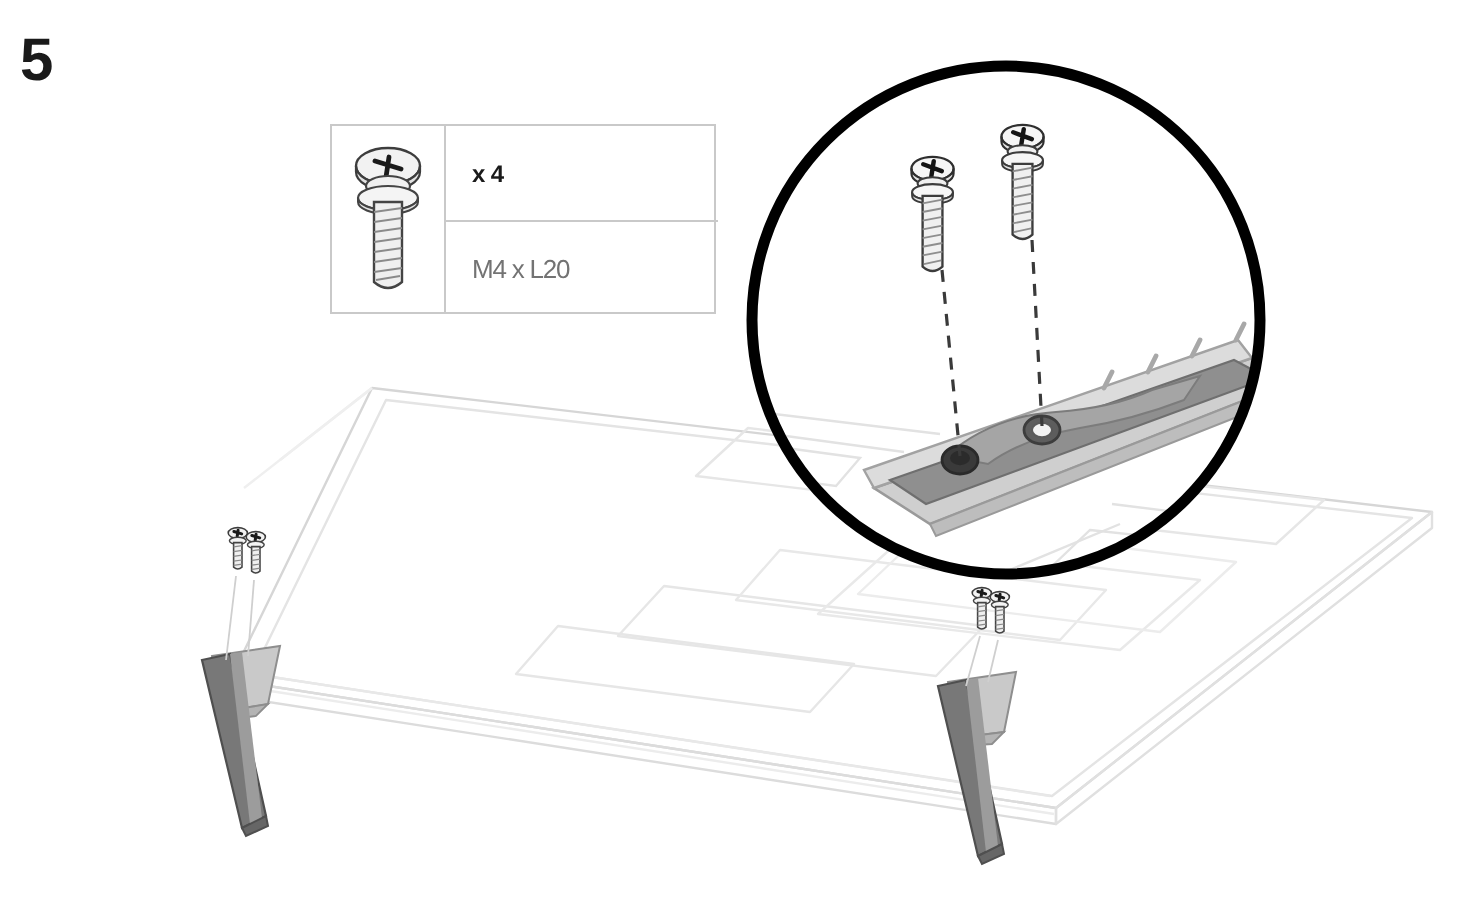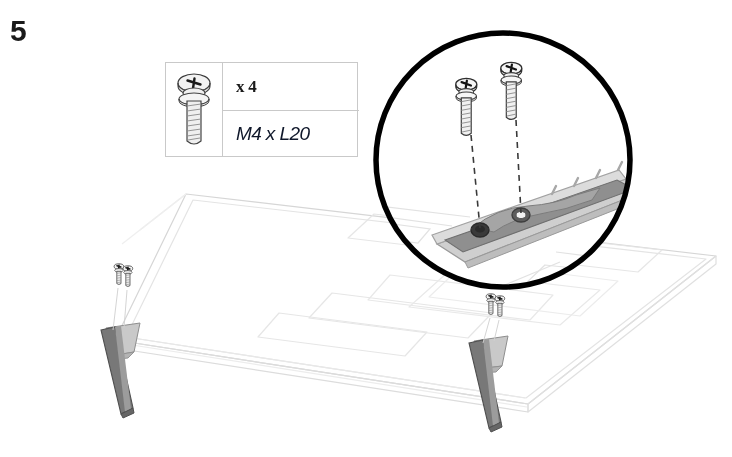--- a/index.html
+++ b/index.html
@@ -66,41 +66,39 @@
   #parts-table .cell-qty {
     position: absolute;
     left: 57px;
     top: 0;
     width: 136px;
     height: 47px;
     display: flex;
     align-items: center;
     padding-left: 13px;
     box-sizing: border-box;
-    font-size: 17px;
+    font-size: 12px;
     font-weight: bold;
     color: #1a1a1a;
     letter-spacing: -0.3px;
-    font-family: Liberation Serif, serif;
   }
   #parts-table .cell-spec {
     position: absolute;
     left: 57px;
     top: 48px;
     width: 136px;
     height: 46px;
     display: flex;
     align-items: center;
     padding-left: 13px;
     box-sizing: border-box;
-    font-size: 19px;
+    font-size: 13px;
     font-weight: normal;
-    color: #0f172a;
+    color: #737373;
     letter-spacing: -0.6px;
-    font-style: italic;
   }
   #main-canvas {
     position: absolute;
     left: 0;
     top: 0;
     width: 732px;
     height: 457px;
   }
 </style>
 </head>

